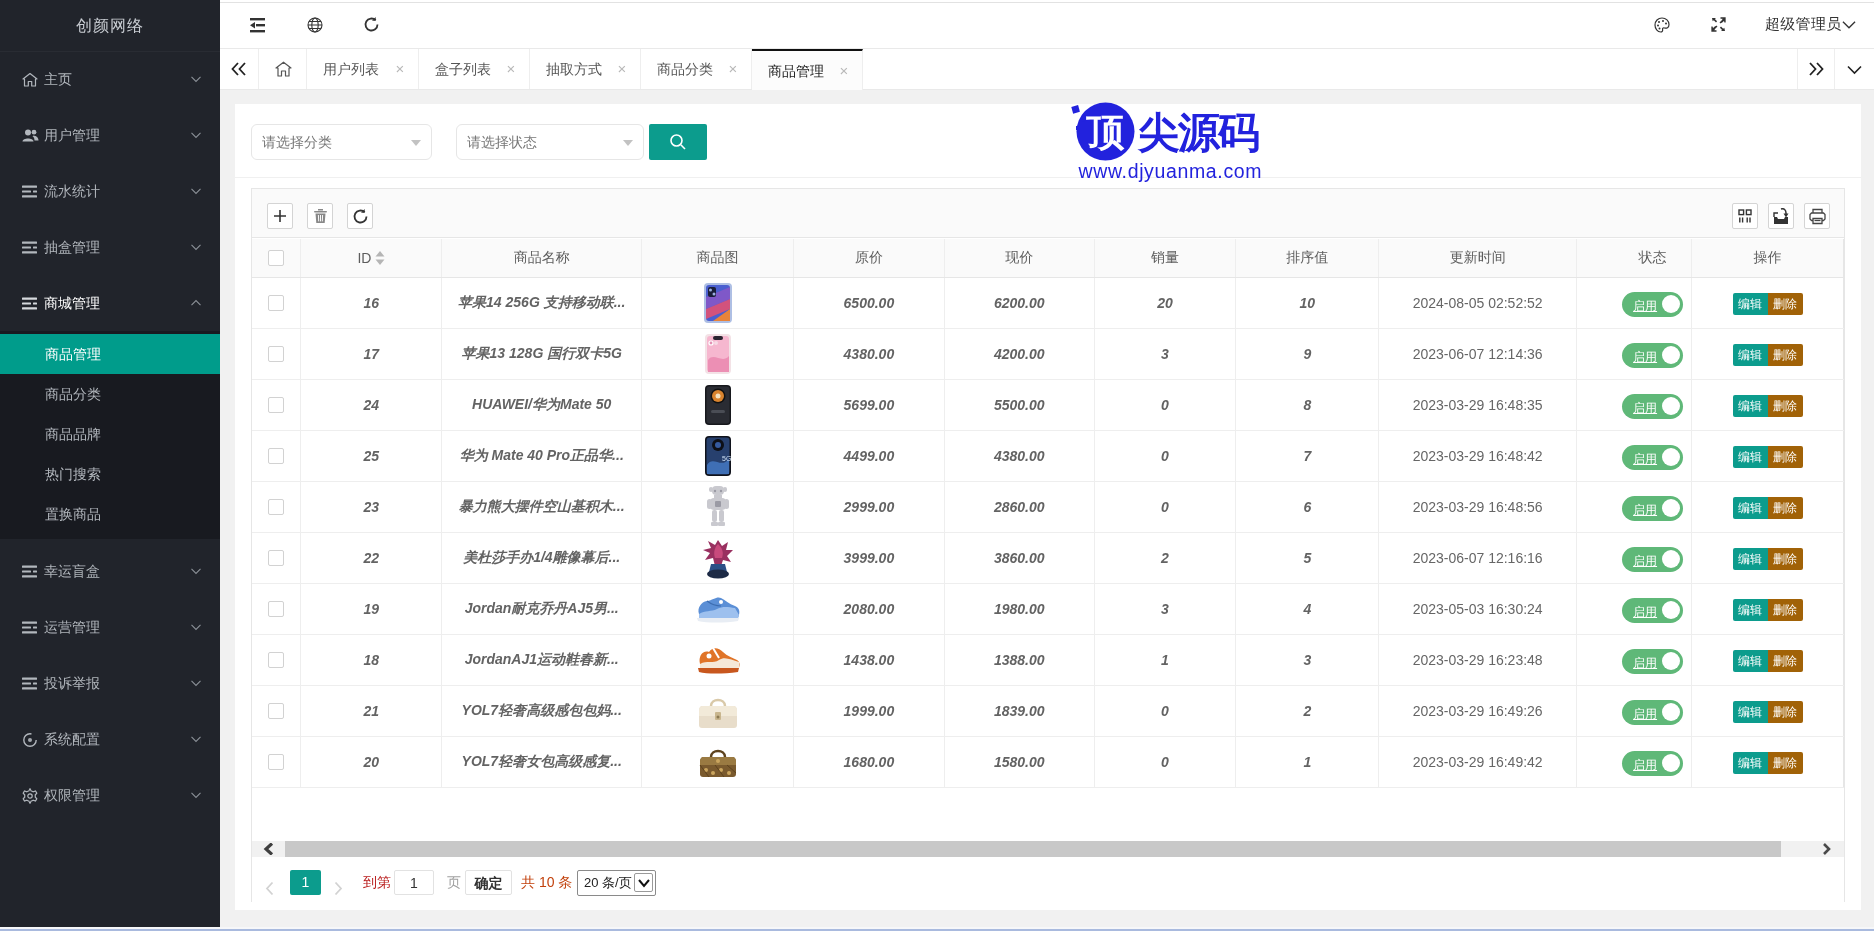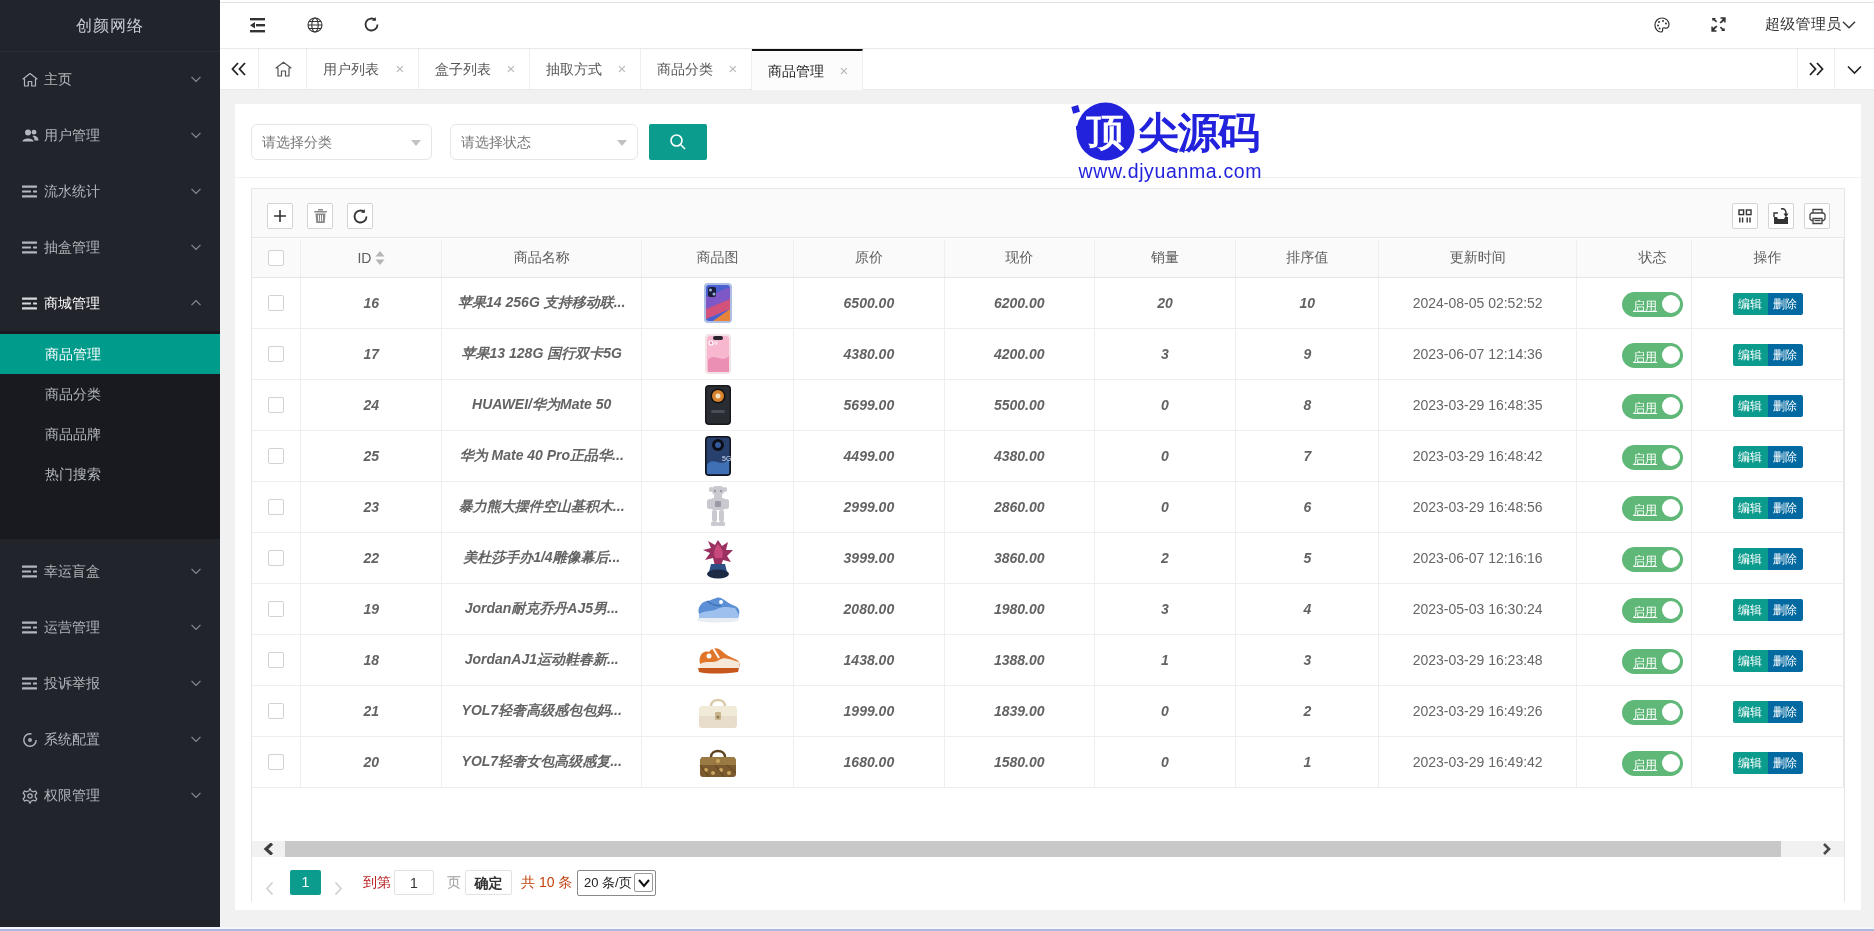--- a/index.html
+++ b/index.html
@@ -46,21 +46,21 @@
 tbody td { height:51px; color:#666; font-size:14px; background:#fff; }
 .bi { font-style:italic; font-weight:bold; color:#636363; }
 .tm { color:#666; }
 .cb { display:inline-block; width:16px; height:16px; border:1px solid #d2d2d2; border-radius:2px; background:#fff; vertical-align:middle; }
 .pimg { display:inline-block; vertical-align:middle; line-height:0; }
 .switch { position:relative; top:3px; display:inline-block; width:61px; height:25px; background:#5FB878; border-radius:13px; margin-left:37px; }
 .switch em { position:absolute; left:11px; top:6px; font-style:normal; color:#fff; font-size:12px;text-decoration:underline; }
 .switch b { position:absolute; right:3px; top:3.5px; width:18px; height:18px; background:#fff; border-radius:50%; }
 .abtn { position:relative; top:1px; display:inline-block; width:35px; height:22px; line-height:22px; color:#fff; font-size:12px; border-radius:2px; }
 .abtn.edit { background:#0c9c8d; border-radius:2px 0 0 2px; }
-.abtn.del { background:#0369a1; border-radius:0 2px 2px 0; }
+.abtn.del { background:#a16207; border-radius:0 2px 2px 0; }
 #hscroll { position:absolute; left:0; top:652px; width:1592px; height:16px; background:#f1f1f1; }
 #hthumb { position:absolute; left:33px; top:0; width:1496px; height:16px; background:#c8c8c8; }
 #pager { position:absolute; left:0; top:668px; width:1592px; height:45px; background:#fff; font-size:14px; }
 .pg { position:absolute; top:13px; height:25px; line-height:25px; }
 
 
 #wm { position:absolute; left:1070px; top:98px; width:200px; height:86px; z-index:3; }
 </style></head>
 <body>
 
@@ -130,20 +130,21 @@
       <span>商城管理</span>
       <svg class="mc" width="12" height="12" viewBox="0 0 12 12">
         <path d="M1.5 8.2 L6 3.6 L10.5 8.2" fill="none" stroke="currentColor" stroke-width="1.1"></path>
       </svg>
     </div>
 <div class="sub" style="top:331px">
   <div class="sit act">商品管理</div>
   <div class="sit">商品分类</div>
   <div class="sit">商品品牌</div>
   <div class="sit">热门搜索</div>
+  <div class="sit">置换商品</div>
 </div>
 <div class="item" style="top:543px">
       <svg class="mi" width="15" height="15" viewBox="0 0 15 15">
         <g fill="currentColor">
           <rect x="0" y="1.5" width="15" height="2.2" rx="0.5"></rect>
           <rect x="0" y="6.4" width="9" height="2.2" rx="0.5"></rect>
           <rect x="11" y="6.4" width="4" height="2.2" rx="0.5"></rect>
           <rect x="0" y="11.3" width="15" height="2.2" rx="0.5"></rect>
         </g>
       </svg>
@@ -301,21 +302,21 @@
         <path d="M1 1.5 L7.5 8 L14 1.5" fill="none" stroke="#222" stroke-width="1.6"></path>
       </svg>
     </div>
 </div>
 
 <div id="panel">
   <div class="sel" style="left:16px;width:181px">
       <span class="st">请选择分类</span>
       <span class="tri"></span>
     </div>
-  <div class="sel" style="left:215px;width:188px">
+  <div class="sel" style="left:221px;width:188px">
       <span class="st">请选择状态</span>
       <span class="tri"></span>
     </div>
   <div id="searchbtn">
       <svg style="position:absolute;left:20px;top:9px" width="18" height="18" viewBox="0 0 18 18">
         <circle cx="7.5" cy="7.5" r="5.5" fill="none" stroke="#fff" stroke-width="1.6"></circle>
         <path d="M11.8 11.8 L16 16" stroke="#fff" stroke-width="1.6"></path>
       </svg>
     </div>
   <div id="fdivider"></div>

